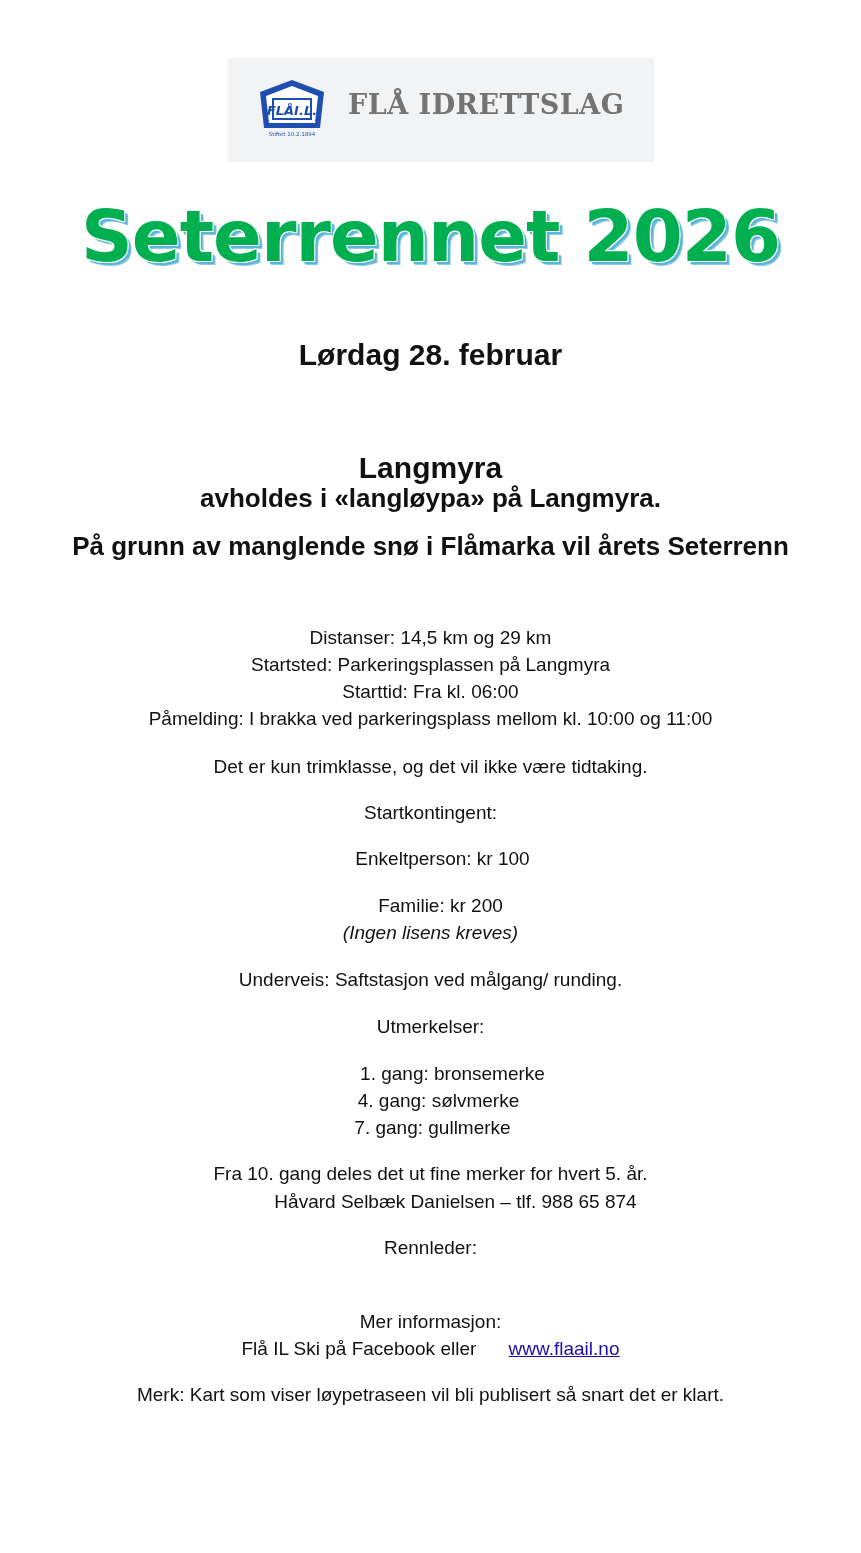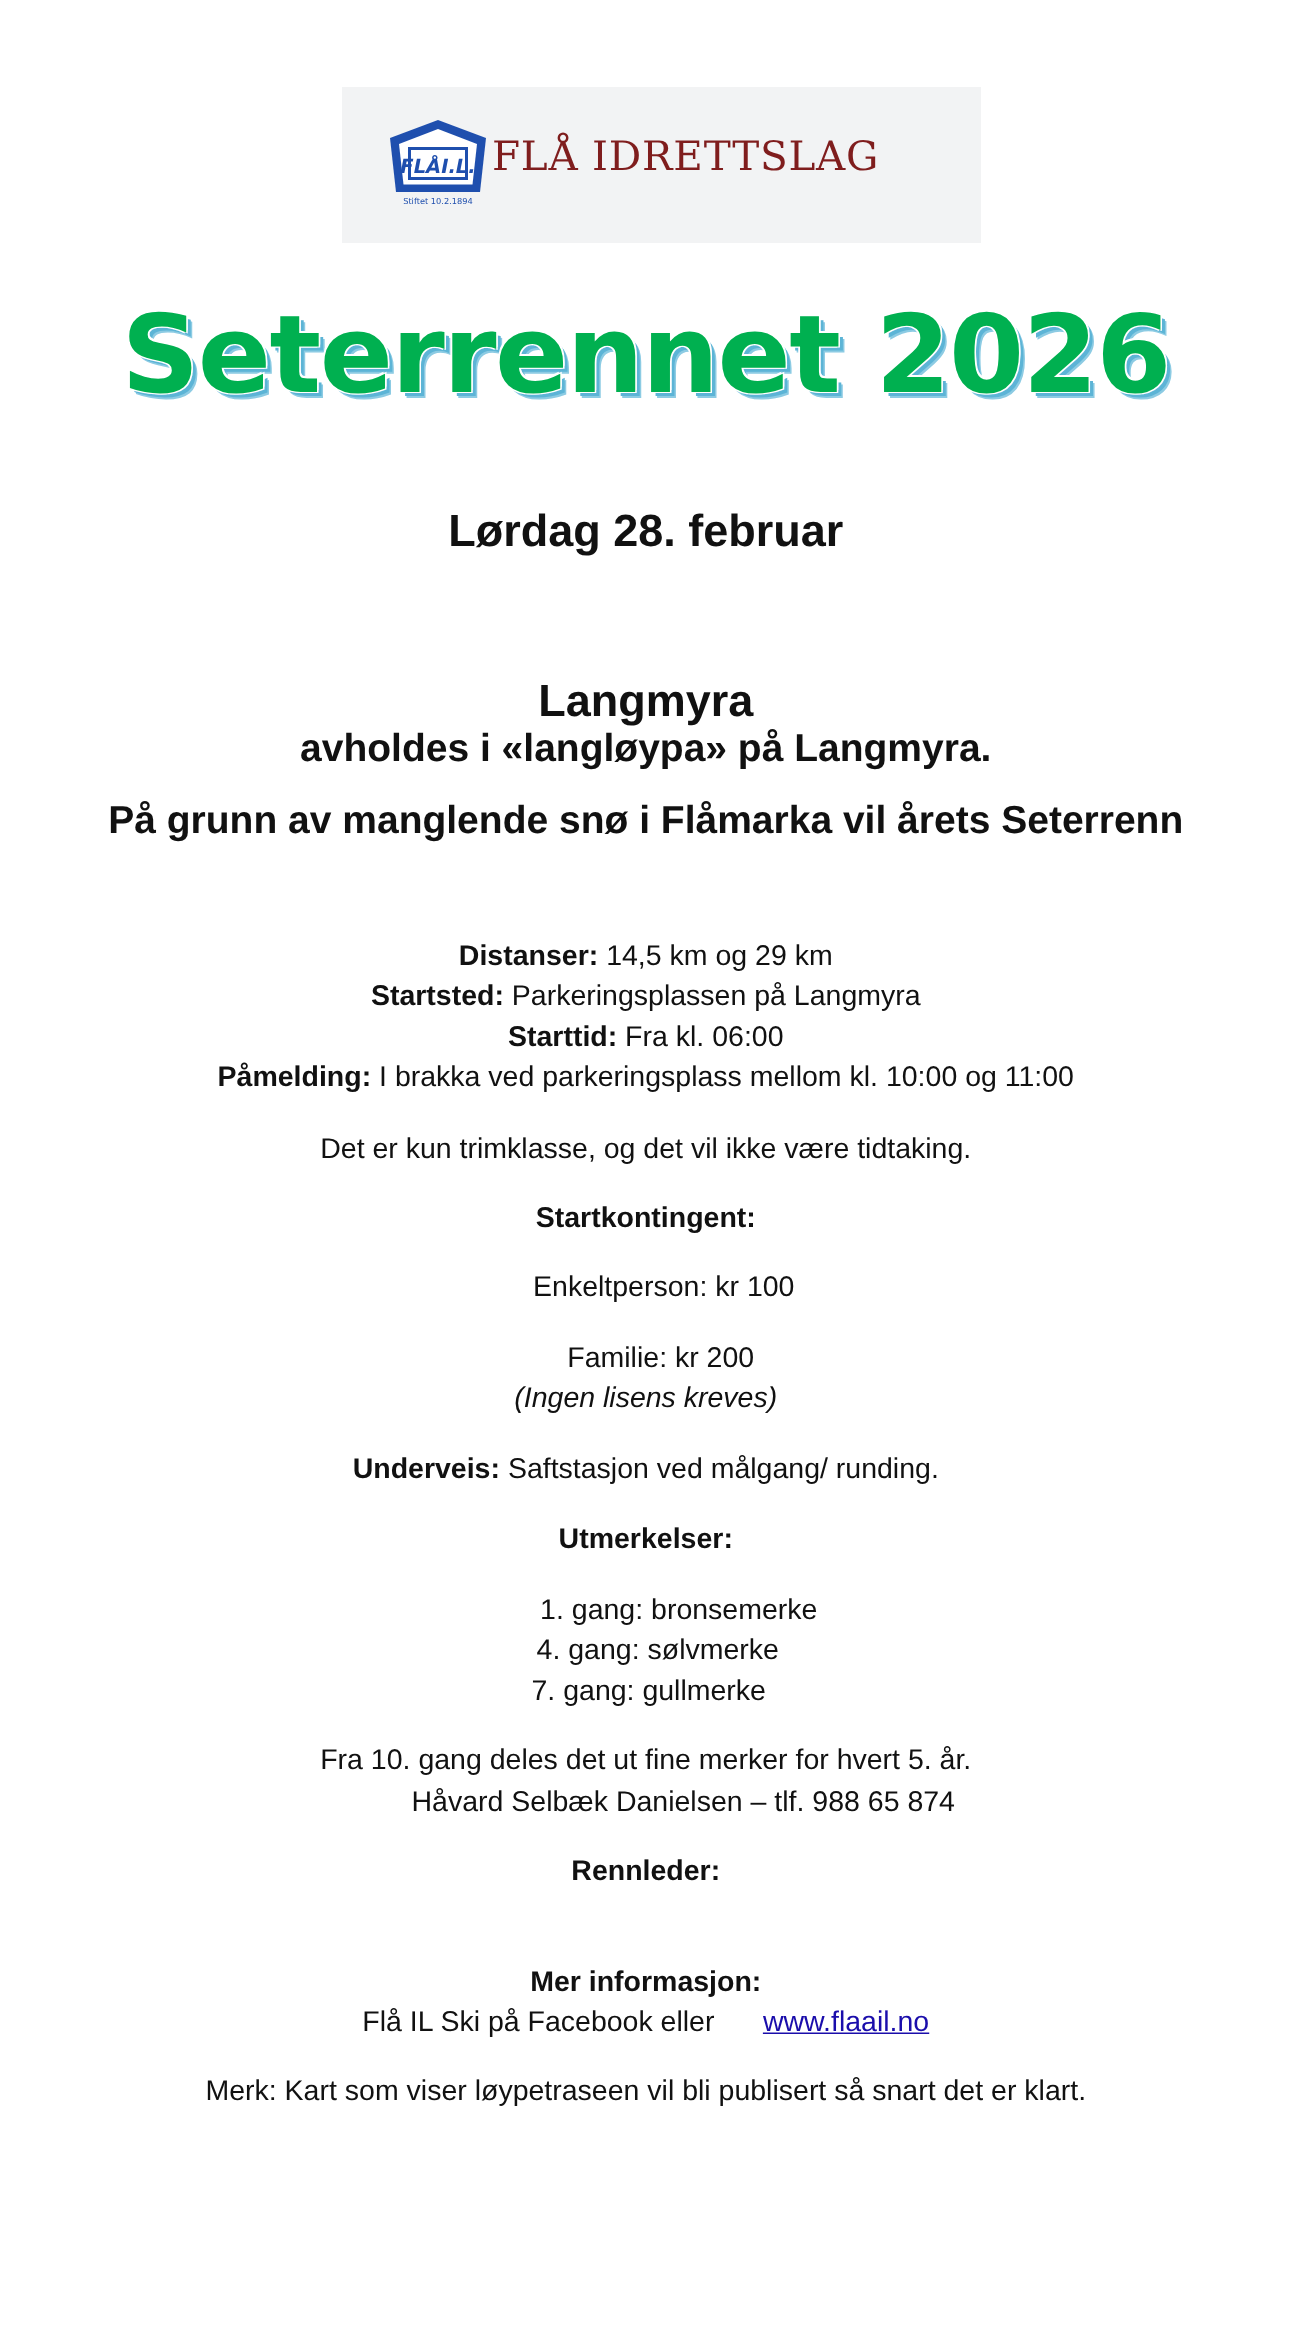--- a/index.html
+++ b/index.html
@@ -34,27 +34,27 @@
     }
     .logo-emblem {
       position: absolute;
       left: 28px;
       top: 20px;
       width: 72px;
       height: 60px;
     }
     .logo-text {
       position: absolute;
-      left: 100px;
+      left: 120px;
       top: 33px;
       font-family: "DejaVu Serif", "Liberation Serif", serif;
-      font-weight: normal;
+      font-weight: bold;
       font-size: 27px;
       letter-spacing: 0.5px;
-      color: #7f1d1d;
+      color: #737373;
       line-height: 1;
       white-space: nowrap;
     }
     
     .title {
       position: absolute;
       left: 0;
       top: 200px;
       width: 861px;
       text-align: center;
@@ -97,21 +97,21 @@
       position: absolute;
       left: 0;
       width: 861px;
       text-align: center;
       font-size: 19px;
       line-height: 1;
       color: #111;
       white-space: nowrap;
     }
     .line b {
-      font-weight: bold;
+      font-weight: normal;
     }
     .italic { font-style: italic; }
     .link {
       color: #1a0dab;
       text-decoration: underline;
       cursor: pointer;
       margin-left: 27px;
     }
   </style>
 </head>

